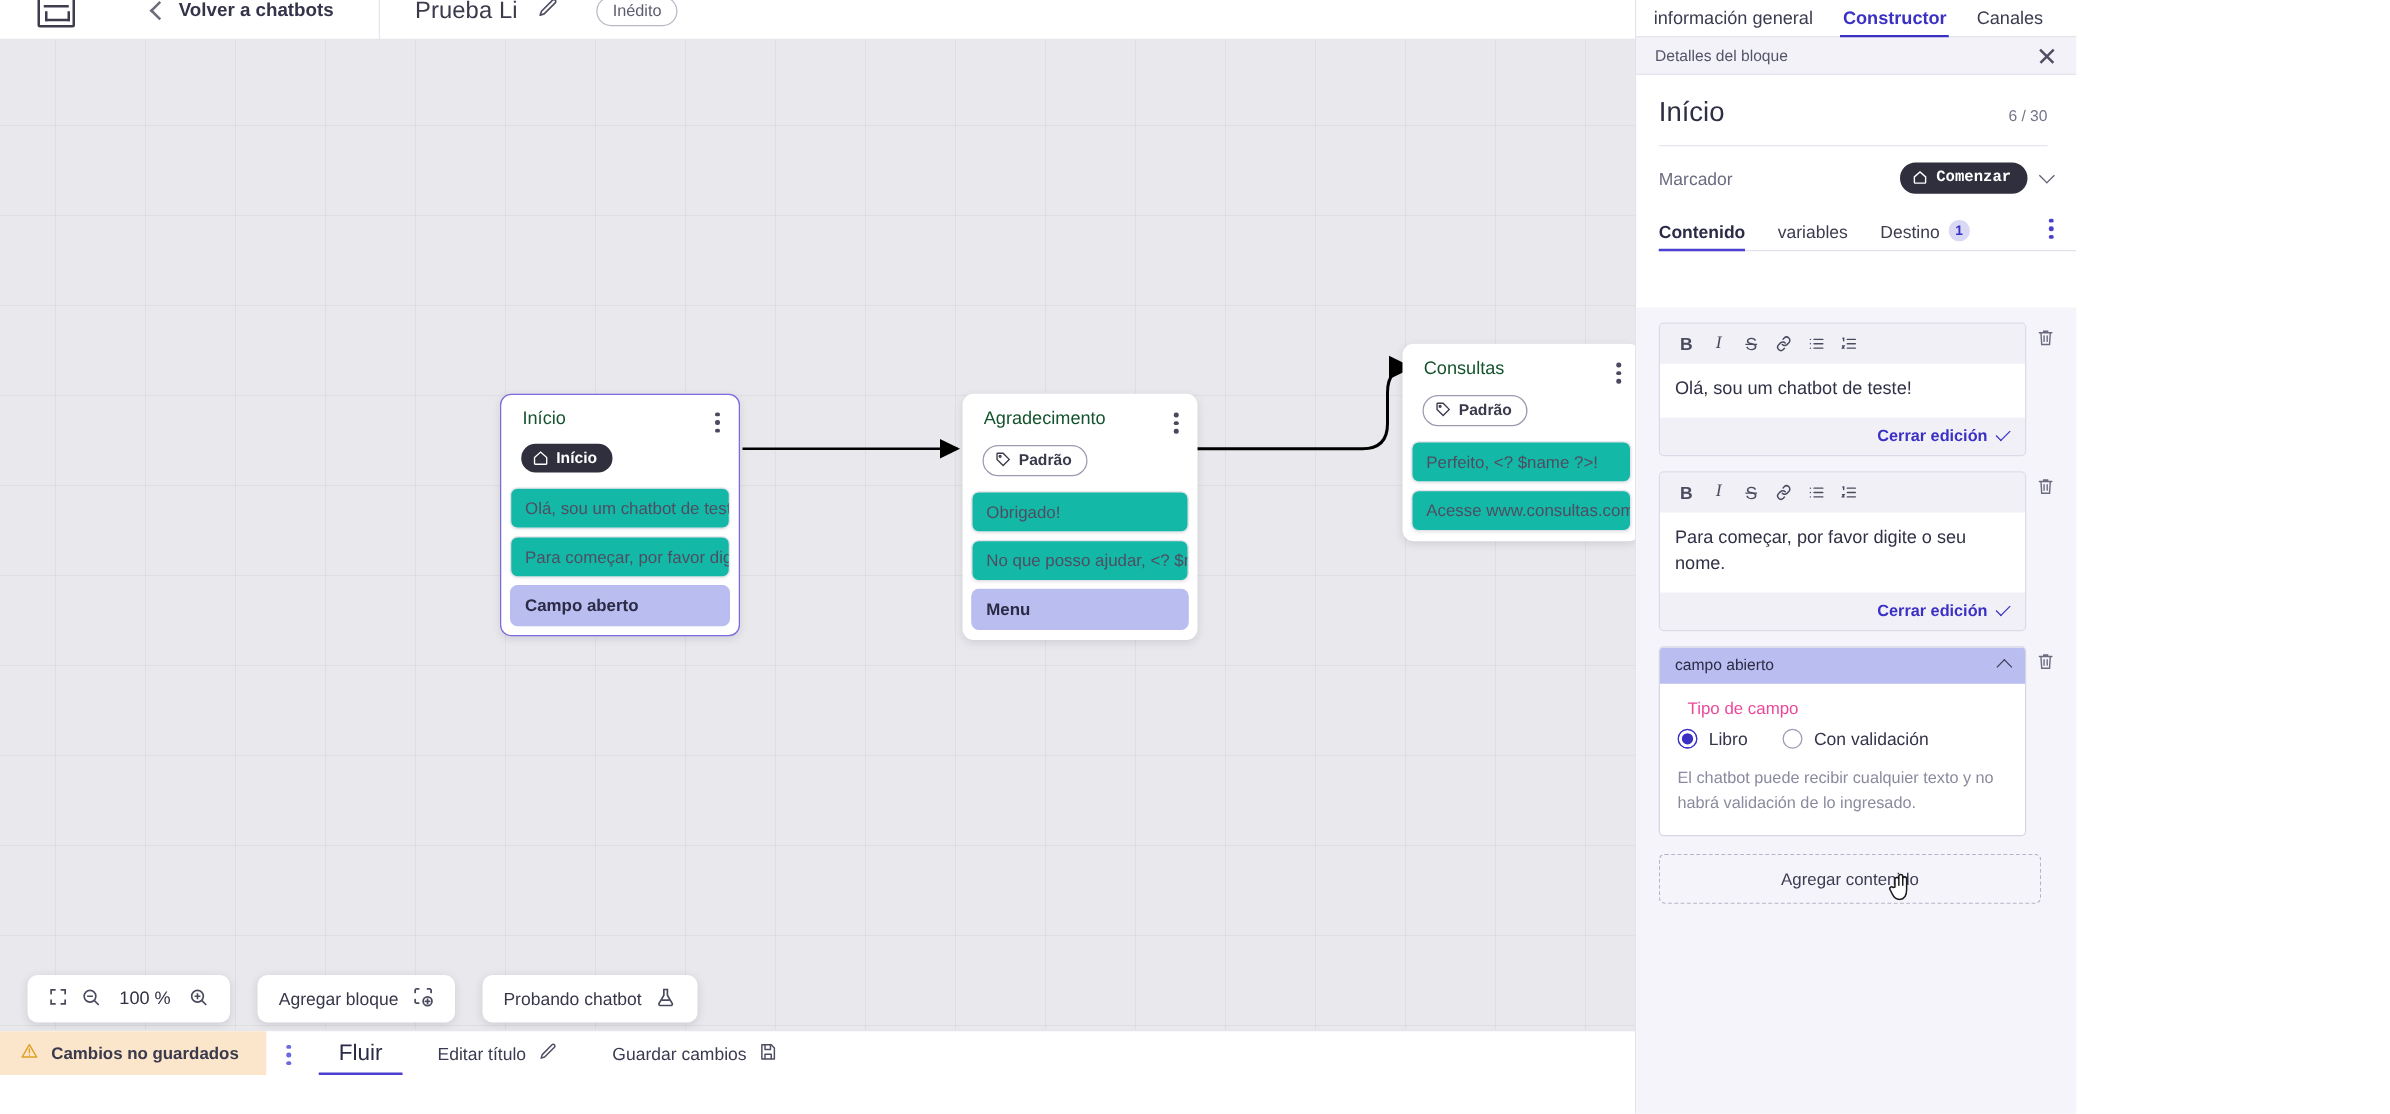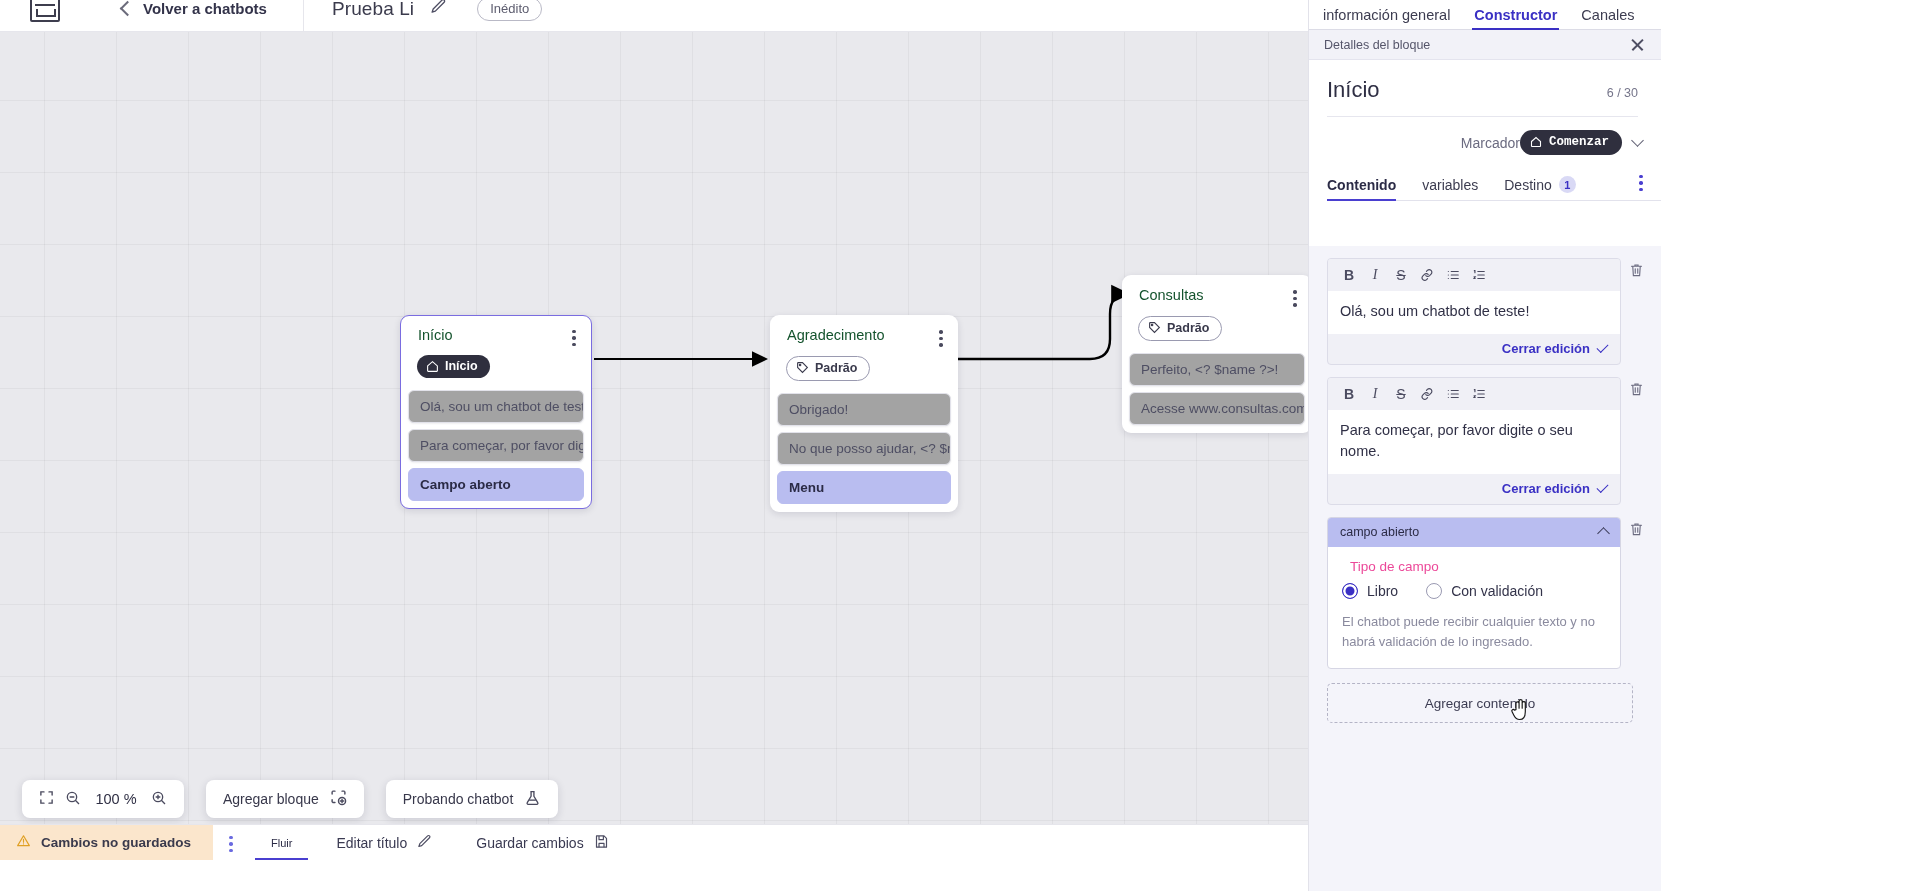--- a/index.html
+++ b/index.html
@@ -77,21 +77,21 @@
     display: inline-flex; align-items: center; gap: 6px;
     border-radius: 13px; font-size: 12.5px; font-weight: 700;
     padding: 4px 12px 5px 9px;
   }
   .tag.dark { background: #2f2f3e; color: #fff; }
   .tag.light { background: #fff; color: #3a3a4c; border: 1px solid #9a9ab0; font-weight: 600; }
   .tag .gi { width: 13px; height: 13px; flex: none; }
 
   .node-items { margin-top: 10px; display: flex; flex-direction: column; gap: 6px; padding: 0 7px; }
   .nitem {
-    font-size: 13.5px; color: #4e4e63; background: #a3a3a3;
+    font-size: 13.5px; color: #4e4e63; background: #14b8a6;
     border: 1px solid #e2e2ea; border-radius: 6px;
     padding: 8px 11px; white-space: nowrap; overflow: hidden;
     box-shadow: 0 1px 2px rgba(30,30,60,.07);
   }
   .nitem.hl {
     background: #b9bdf0; border-color: #b9bdf0; color: #2b2b46;
     font-weight: 600; box-shadow: none;
   }
 
   
@@ -109,21 +109,21 @@
     background: #fff; border-top: 1px solid #e6e6ec;
     display: flex; align-items: stretch; z-index: 25;
   }
   .sb-warn {
     background: #fbe6cc; display: flex; align-items: center; gap: 10px;
     padding: 0 22px 0 16px; font-size: 13.5px; color: #3a3a4c; font-weight: 600;
   }
   .sb-kebab { display: flex; align-items: center; padding: 0 16px; }
   .sb-kebab .kebab i { background: #6a6ae0; }
   .sb-tab {
-    display: flex; align-items: center; padding: 0 22px; font-size: 11px;
+    display: flex; align-items: center; padding: 0 22px; font-size: 18px;
     color: #3a3a52; cursor: pointer; position: relative;
   }
   .sb-tab.active { color: #2b2b46; }
   .sb-tab.active::after {
     content: ""; position: absolute; left: 6px; right: 6px; bottom: 0;
     height: 2.5px; background: #4a3fd0;
   }
   .sb-act {
     display: flex; align-items: center; gap: 10px; padding: 0 22px;
     font-size: 14px; color: #3a3a52; cursor: pointer;
@@ -167,21 +167,21 @@
   #rbody { position: absolute; top: 60px; left: 0; width: 352px; bottom: 0; background: #fff; }
 
   .blk-title-row {
     display: flex; align-items: baseline; padding: 17px 23px 0 18px;
   }
   .blk-title { font-size: 22px; color: #2f2f44; flex: 1; }
   .blk-count { font-size: 12.5px; color: #75758a; }
   .rdiv { height: 1px; background: #e6e6ee; margin: 13px 23px 0 18px; }
 
   .marcador-row {
-    display: flex; align-items: center; padding: 13px 19px 0 18px; text-align: right;
+    display: flex; align-items: center; padding: 13px 19px 0 18px;
   }
   .marcador-lbl { flex: 1; font-size: 14px; color: #6b6b80; }
   .pill-dark {
     display: inline-flex; align-items: center; gap: 7px;
     background: #2f2f3e; color: #fff; border-radius: 13px;
     font-size: 12.5px; font-weight: 700; padding: 5px 13px 6px 10px; font-family: Liberation Mono, monospace;
   }
   .dd-chev {
     width: 9px; height: 9px; border-right: 1.8px solid #5c5c70;
     border-bottom: 1.8px solid #5c5c70; transform: rotate(45deg);

